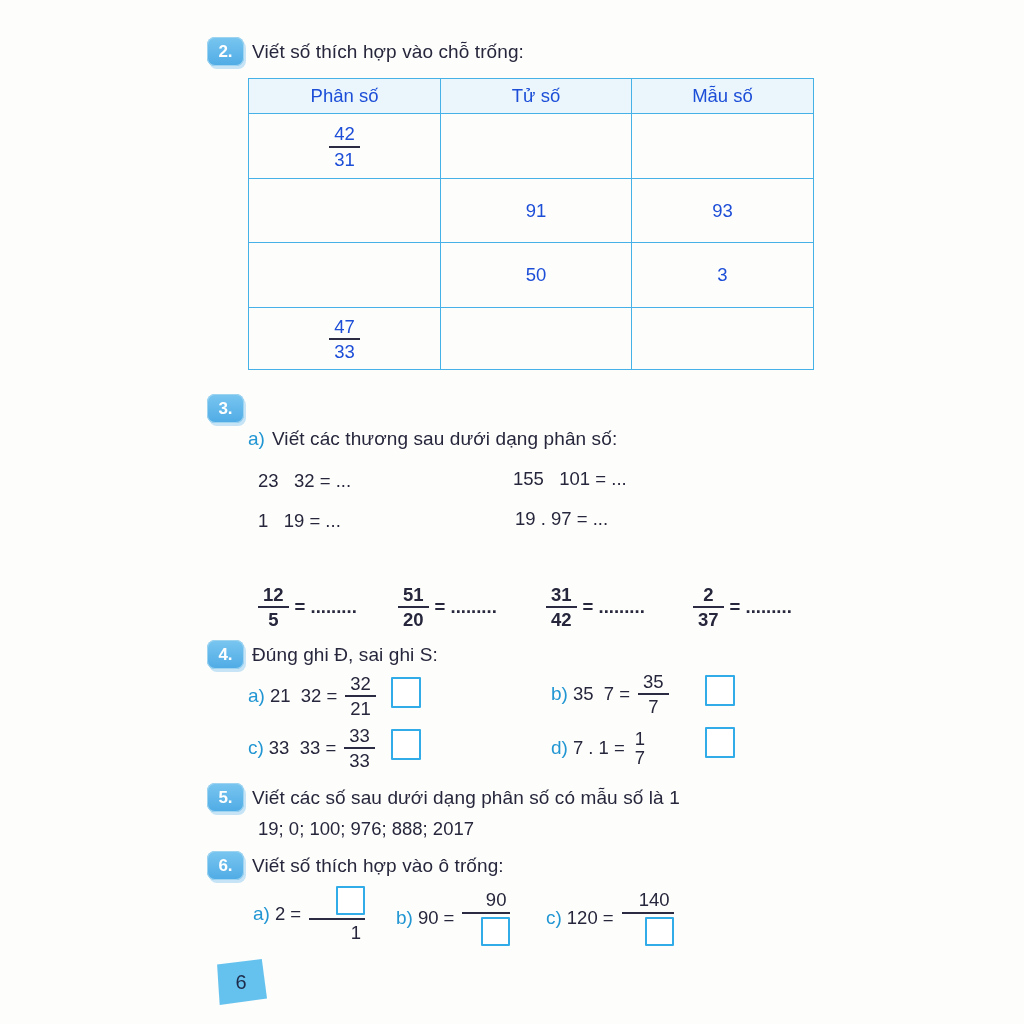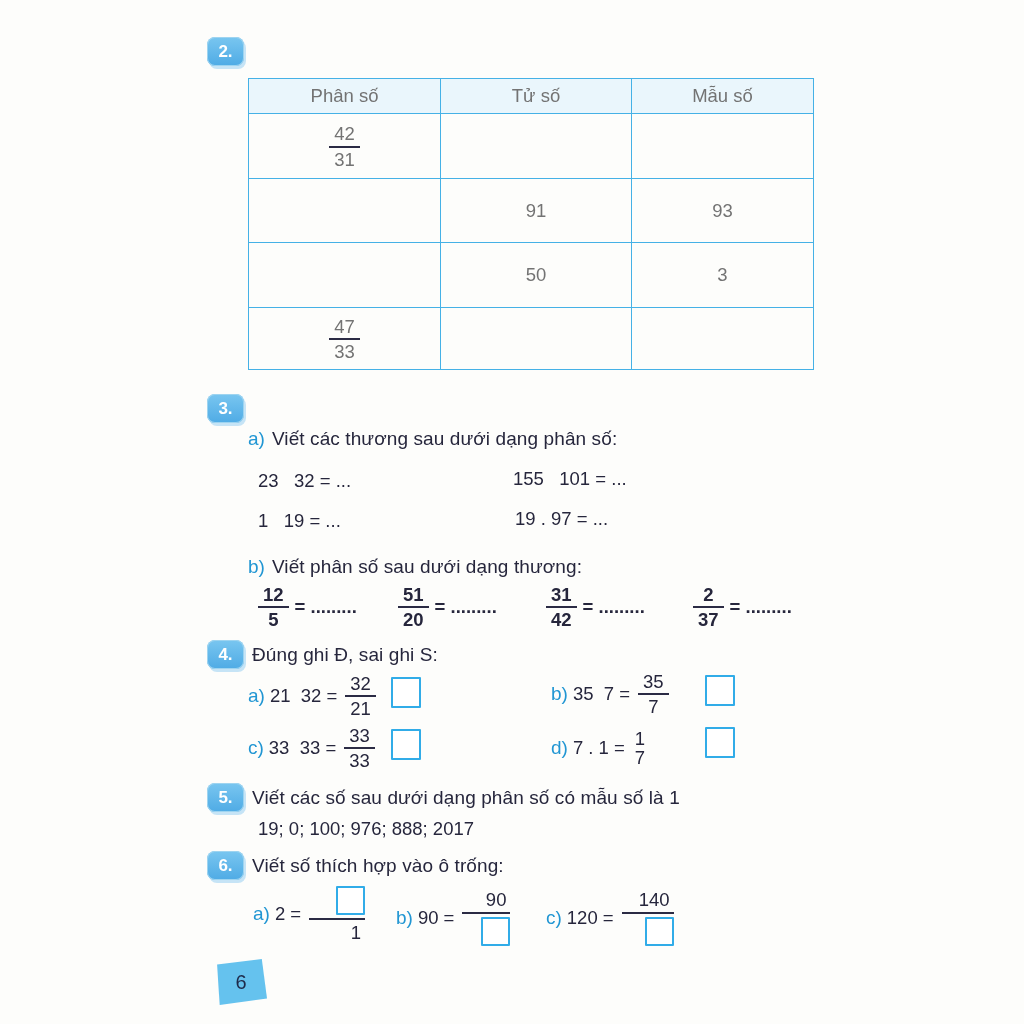--- a/index.html
+++ b/index.html
@@ -23,21 +23,21 @@
   }
   .title{font-size:19px;color:#26263c;letter-spacing:.1px;}
   .lbl{color:#2196d3;font-size:19px;margin-right:7px;}
   .pre{white-space:pre;}
   .eq{font-size:18.5px;color:#26263c;white-space:pre;}
 
   
   table.qtable{border-collapse:collapse;table-layout:fixed;}
   table.qtable th, table.qtable td{
     border:1.4px solid #45b1e6;text-align:center;vertical-align:middle;
-    font-size:18.5px;color:#737373;font-weight:normal;padding:0;
+    font-size:18.5px;color:#1d4ed8;font-weight:normal;padding:0;
   }
   table.qtable th{background:#eaf6fc;height:34px;}
 
   
   .frac{display:inline-flex;flex-direction:column;align-items:center;line-height:1.05;}
   .frac .num,.frac .den{padding:0 5px;font-size:18.5px;}
   .frac .bar{align-self:stretch;height:2px;background:#2b2b44;margin:2px 0;}
   .frac.nobar .num,.frac.nobar .den{padding:0 2px;}
   .fgroup{position:absolute;display:flex;align-items:center;font-weight:bold;}
   .fgroup .rhs{font-size:18.5px;margin-left:6px;white-space:pre;}
@@ -68,20 +68,21 @@
     display:flex;align-items:center;justify-content:center;
   }
   .page-tab span{font-size:20px;color:#1e2a4a;}
 </style>
 </head>
 <body>
 
 <div class="page">
 
   <div class="badge" style="left:207px;top:37px;">2.</div>
+  <div class="abs title" style="left:252px;top:41px;">Viết số thích hợp vào chỗ trống:</div>
 
   <table class="qtable abs" style="left:248px;top:78px;width:562px;">
     <thead>
       <tr>
         <th style="width:191px;">Phân số</th>
         <th style="width:190px;">Tử số</th>
         <th style="width:181px;">Mẫu số</th>
       </tr>
     </thead>
     <tbody>
@@ -124,23 +125,20 @@
 
   <div class="abs" style="left:248px;top:428px;">
     <span class="lbl">a)</span><span class="title">Viết các thương sau dưới dạng phân số:</span>
   </div>
 
   <div class="abs eq" style="left:258px;top:470px;">23   32 = ...</div>
   <div class="abs eq" style="left:513px;top:468px;">155   101 = ...</div>
   <div class="abs eq" style="left:258px;top:510px;">1   19 = ...</div>
   <div class="abs eq" style="left:515px;top:508px;">19 . 97 = ...</div>
 
-  <div class="abs" style="left:248px;top:556px;">
-    <span class="lbl">b)</span><span class="title">Viết phân số sau dưới dạng thương:</span>
-  </div>
 
   <div class="fgroup" style="left:258px;top:585px;">
     <span class="frac">
       <span class="num">12</span>
       <span class="bar"></span>
       <span class="den">5</span>
     </span>
     <span class="rhs">= .........</span>
   </div>
   <div class="fgroup" style="left:398px;top:585px;">

